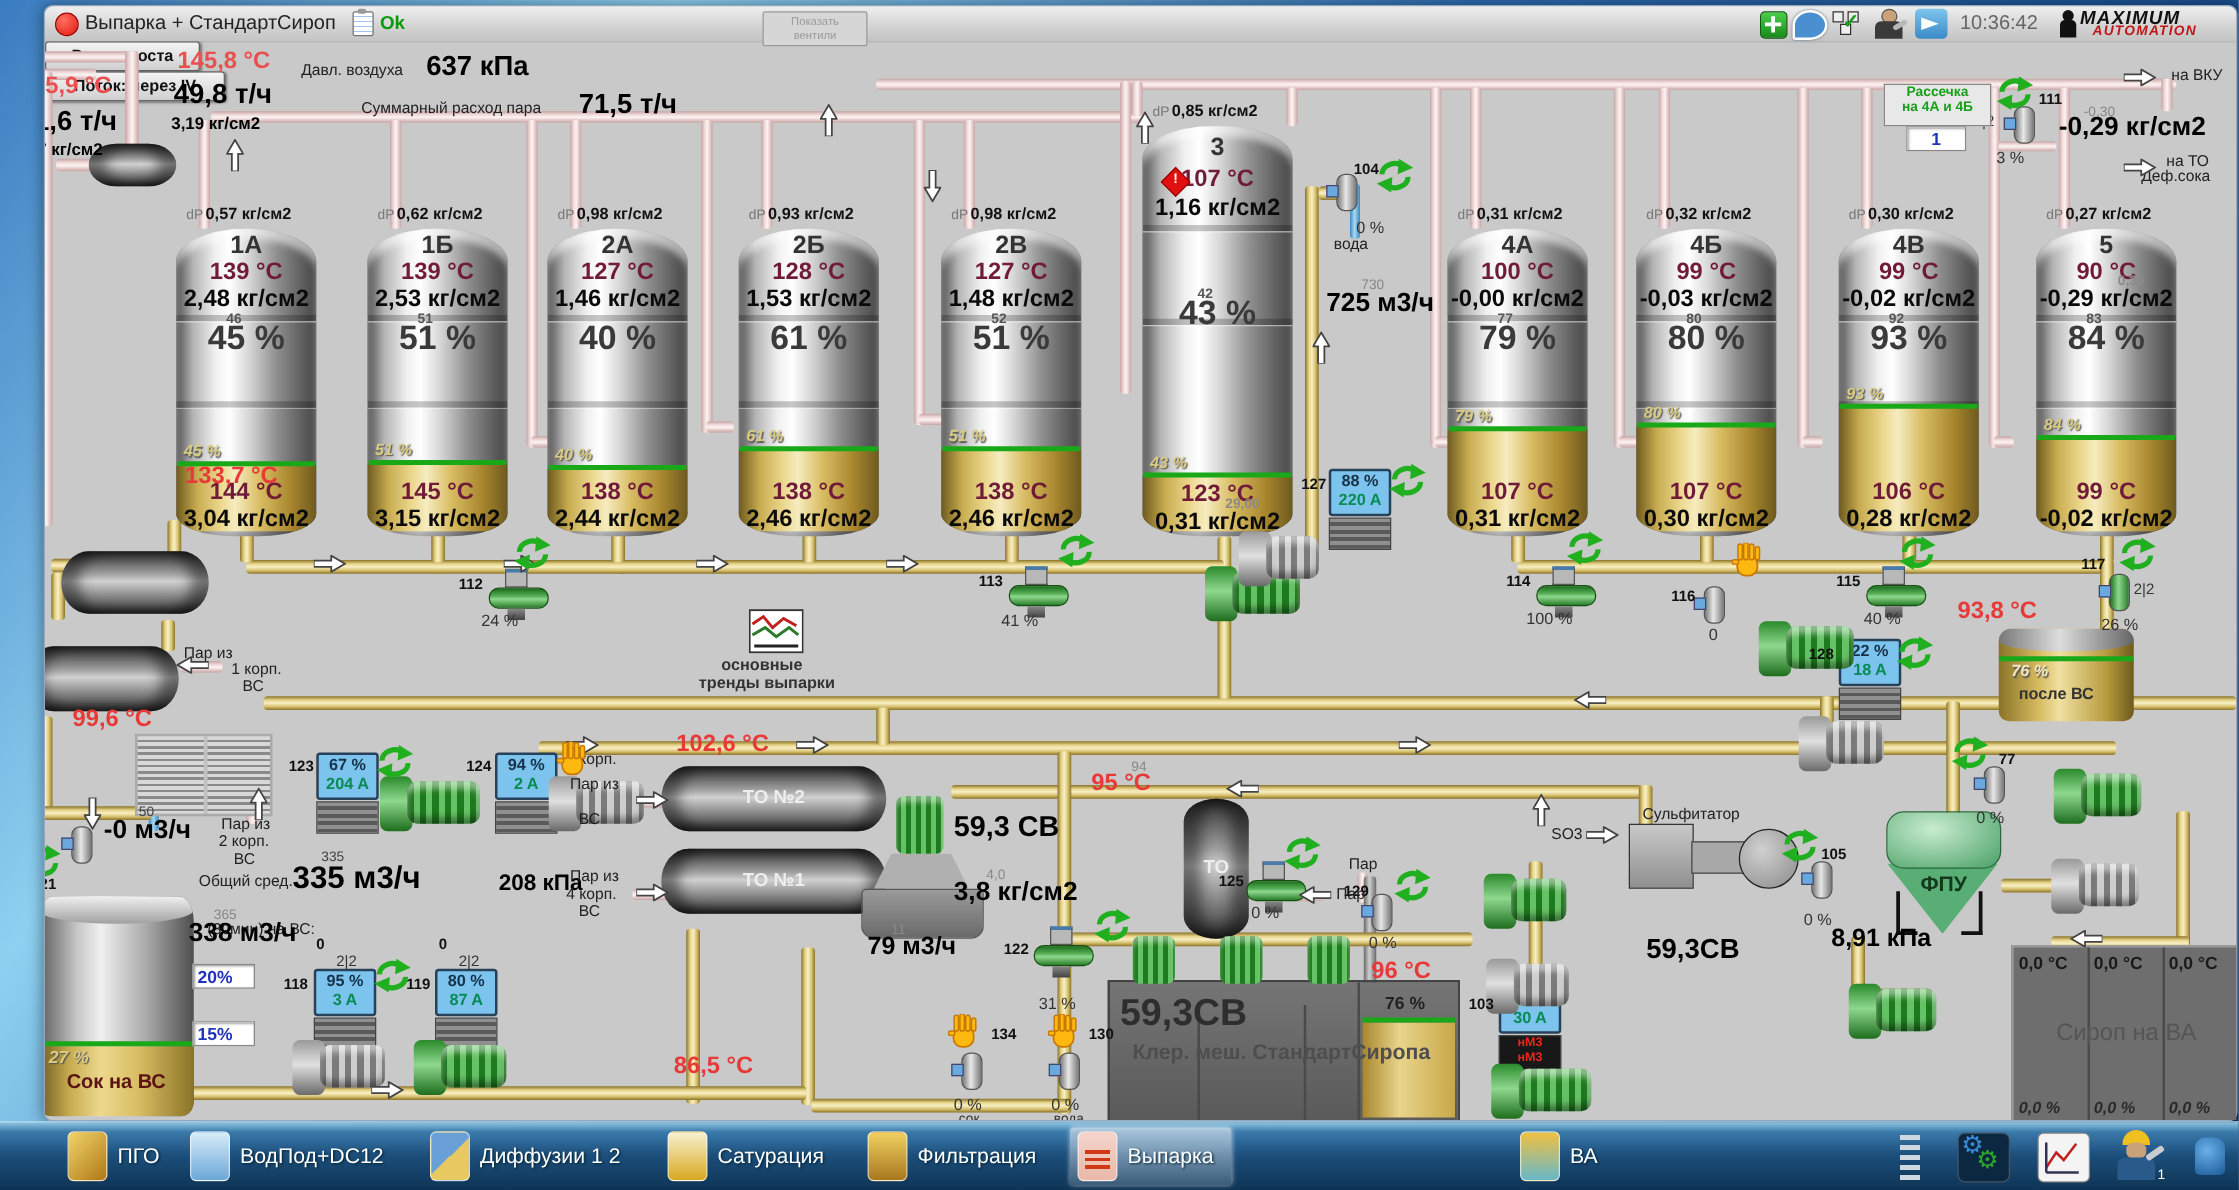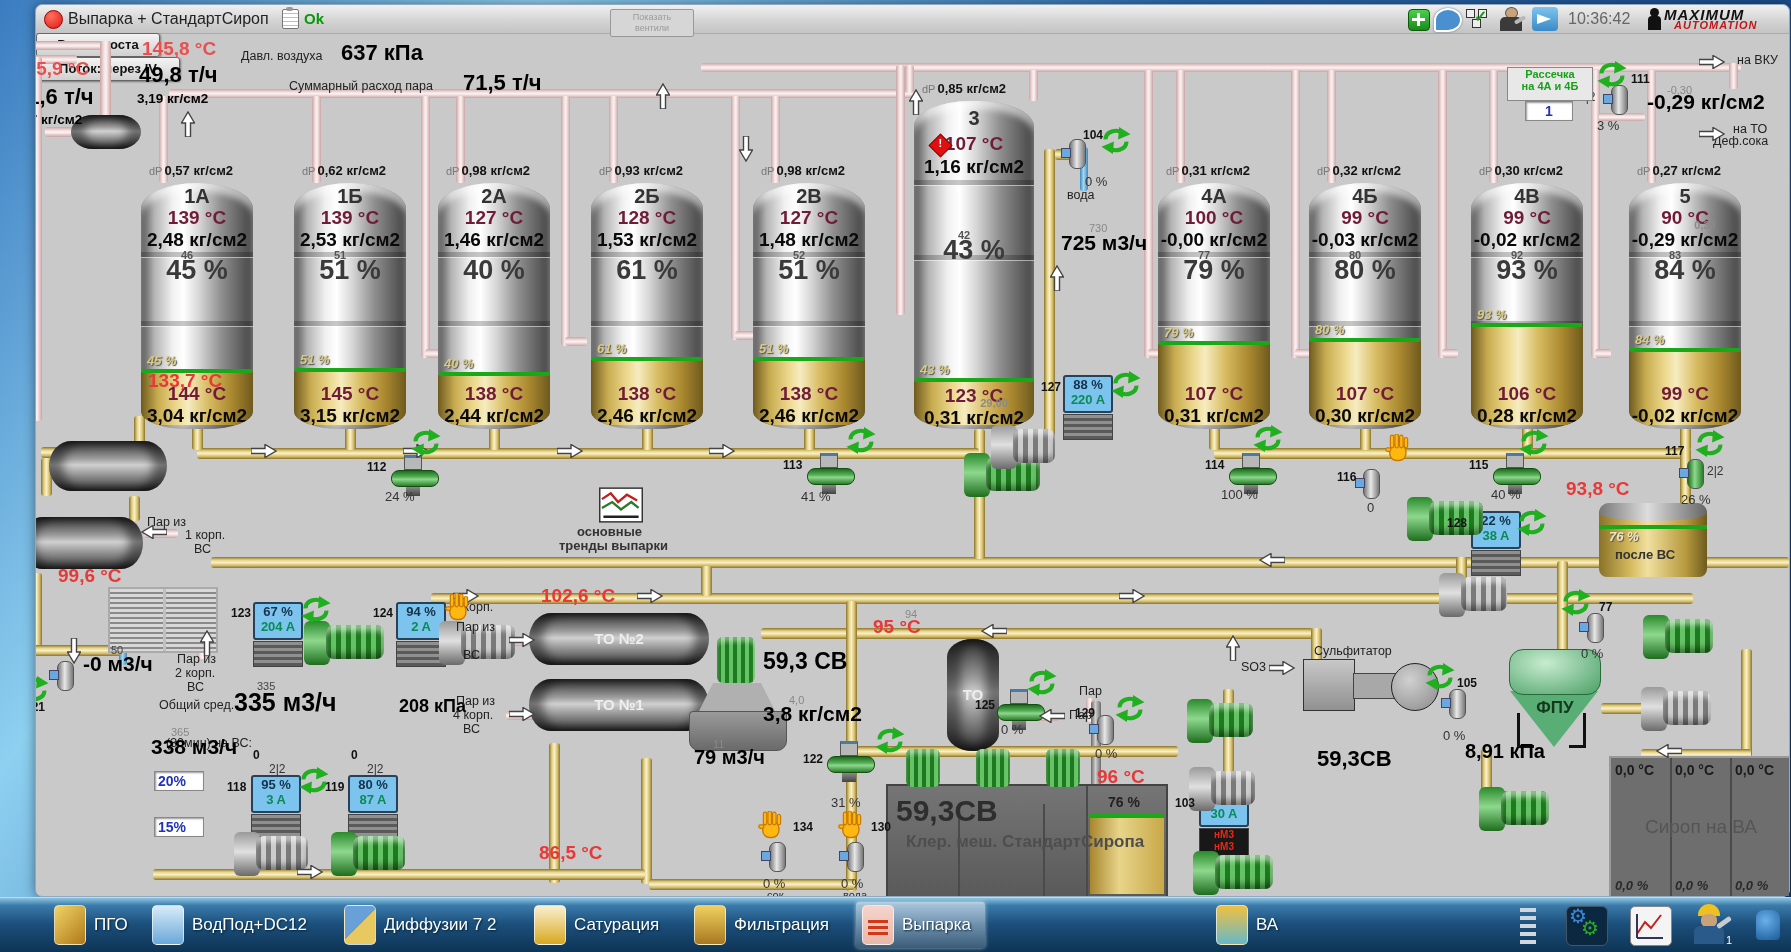--- a/index.html
+++ b/index.html
@@ -650,21 +650,21 @@
         <div class="dscr">
           <div class="dpct">88 %</div>
           <div class="damp">220 A</div>
         </div>
         <div class="dsink"></div>
       </div>
       <div class="txt numlab" style="left: 1005px; top: 348px;">127</div>
       <div class="drive" style="left: 1435px; top: 478px; width: 50px;">
         <div class="dscr">
           <div class="dpct">22 %</div>
-          <div class="damp">38 A</div>
+          <div class="damp">18 A</div>
         </div>
         <div class="dsink"></div>
       </div>
       <div class="txt numlab" style="left: 1411px; top: 484px;">128</div>
       <div class="drive" style="left: 1163px; top: 756px; width: 50px;">
         <div class="dscr">
           <div class="dpct">54 %</div>
           <div class="damp">30 A</div>
         </div>
         <div class="dled">
@@ -909,37 +909,43 @@
         <div style="position:absolute;left:59px;top:0;bottom:0;width:2px;background:#4a4a4a"></div>
         <div style="position:absolute;left:119px;top:0;bottom:0;width:2px;background:#4a4a4a"></div>
         <div style="position:absolute;left:4px;top:4px;font-size:14px;font-weight:bold;color:#1a1a1a">0,0 °C</div>
         <div style="position:absolute;left:64px;top:4px;font-size:14px;font-weight:bold;color:#1a1a1a">0,0 °C</div>
         <div style="position:absolute;left:124px;top:4px;font-size:14px;font-weight:bold;color:#1a1a1a">0,0 °C</div>
         <div style="position:absolute;left:0;right:0;top:58px;text-align:center;font-size:19px;color:#555">Сироп на ВА</div>
         <div style="position:absolute;left:4px;bottom:3px;font-size:13px;font-weight:bold;font-style:italic;color:#2a2a2a">0,0 %</div>
         <div style="position:absolute;left:64px;bottom:3px;font-size:13px;font-weight:bold;font-style:italic;color:#2a2a2a">0,0 %</div>
         <div style="position:absolute;left:124px;bottom:3px;font-size:13px;font-weight:bold;font-style:italic;color:#2a2a2a">0,0 %</div>
       </div>
+      <div class="vtank" style="left: -5px; top: 684px; width: 124px; height: 176px;">
+        <div style="position:absolute;left:0;right:0;top:0;height:22px;background:linear-gradient(180deg,#f0f0f0,#a0a0a0);border-radius:12px 12px 60% 60%"></div>
+        <div style="position:absolute;left:0;right:0;bottom:0;height:56px;background:linear-gradient(90deg,#6e5a1e,#c8ac50 20%,#ecd88e 40%,#d8bc62 65%,#8a7328);border-top:4px solid #18a818"></div>
+        <div style="position:absolute;left:8px;bottom:40px;font-size:14px;font-weight:bold;font-style:italic;color:#d8ca80;text-shadow:1px 1px 1px #555">27 %</div>
+        <div style="position:absolute;left:0;right:0;bottom:18px;text-align:center;font-size:16px;font-weight:bold;color:#5a1414">Сок на ВС</div>
+      </div>
       <input class="inbox" value="20%" style="left: 118px; top: 738px; width: 42px;">
       <input class="inbox" value="15%" style="left: 118px; top: 784px; width: 42px;">
     </div>
 </div>
 
 <div id="taskbar">
   <div class="tbitem" style="left:48px">
       <div class="tbico ti0"></div>
       <div class="tblab">ПГО</div>
     </div>
   <div class="tbitem" style="left:146px">
       <div class="tbico ti1"></div>
       <div class="tblab">ВодПод+DC12</div>
     </div>
   <div class="tbitem" style="left:338px">
       <div class="tbico ti2"></div>
-      <div class="tblab">Диффузии 7 2</div>
+      <div class="tblab">Диффузии 1 2</div>
     </div>
   <div class="tbitem" style="left:528px">
       <div class="tbico ti3"></div>
       <div class="tblab">Сатурация</div>
     </div>
   <div class="tbitem" style="left:688px">
       <div class="tbico ti4"></div>
       <div class="tblab">Фильтрация</div>
     </div>
   <div class="tbitem active" style="left:856px;padding-right:14px">

